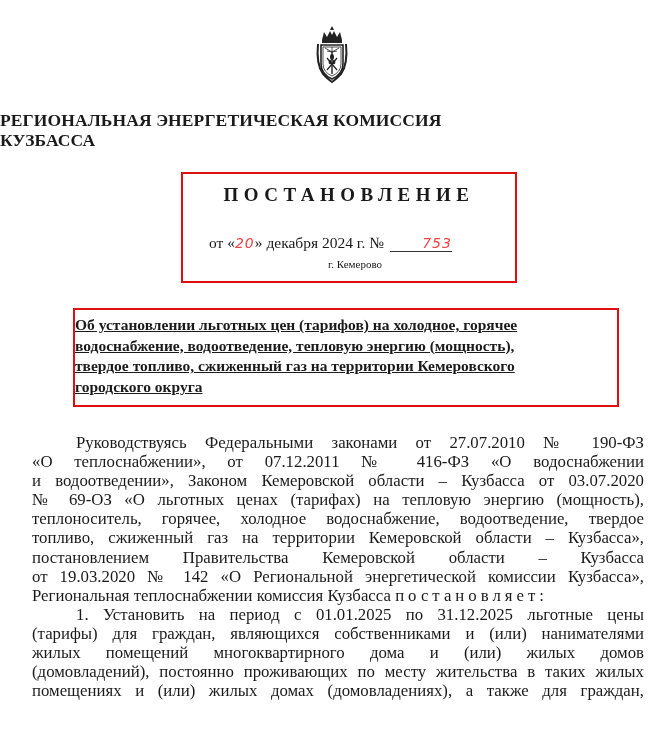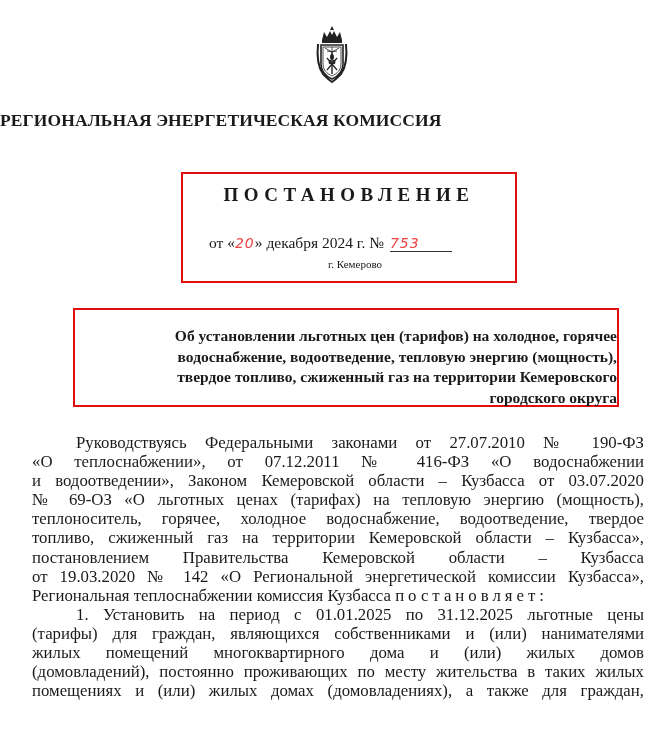--- a/index.html
+++ b/index.html
@@ -70,21 +70,21 @@
       font-family: "DejaVu Sans", sans-serif;
       font-style: italic;
       font-size: 14px;
       color: #ef4444;
       letter-spacing: 1px;
     }
     .decree-number-line {
       display: inline-block;
       width: 62px;
       border-bottom: 1px solid #333;
-      text-align: left;
+      text-align: right;
       line-height: 16px;
       margin-left: 2px;
     }
     .decree-city {
       position: absolute;
       left: 0;
       top: 84px;
       width: 100%;
       text-align: center;
       font-size: 11px;
@@ -95,26 +95,27 @@
       position: absolute;
       left: 73px;
       top: 308px;
       width: 542px;
       height: 95px;
       border: 2px solid #e01010;
     }
     .subject-text {
       position: absolute;
       left: 0;
-      top: 16px;
+      top: 5px;
       width: 100%;
-      text-align: right;
+      text-align: left;
       font-weight: bold;
       font-size: 15.5px;
       line-height: 20.5px;
+      text-decoration: underline;
     }
     .body-text {
       position: absolute;
       left: 32px;
       top: 433px;
       width: 612px;
       font-size: 16.8px;
       line-height: 19.1px;
     }
     .body-text .line {
@@ -155,20 +156,21 @@
       <path d="M19 28 L19 50" stroke="#222" stroke-width="1.4"></path>
       <path d="M14 34 L24 46 M24 34 L14 46" stroke="#222" stroke-width="1.2"></path>
       <ellipse cx="19" cy="33" rx="2" ry="3" fill="#222"></ellipse>
       <ellipse cx="17" cy="38" rx="1.4" ry="2.2" fill="#222"></ellipse>
       <ellipse cx="21" cy="38" rx="1.4" ry="2.2" fill="#222"></ellipse>
     </svg>
   </div>
 
   <div class="org-title" style="width:657px;">
     <div>РЕГИОНАЛЬНАЯ ЭНЕРГЕТИЧЕСКАЯ КОМИССИЯ</div>
+    <div>КУЗБАССА</div>
   </div>
 
   <div class="decree-box">
     <div class="decree-title">ПОСТАНОВЛЕНИЕ</div>
     <div class="decree-date">
       <span>от «</span><span class="handwritten">20</span><span>» декабря 2024 г. №</span>
       <span class="decree-number-line handwritten">753</span>
     </div>
     <div class="decree-city">г. Кемерово</div>
   </div>

